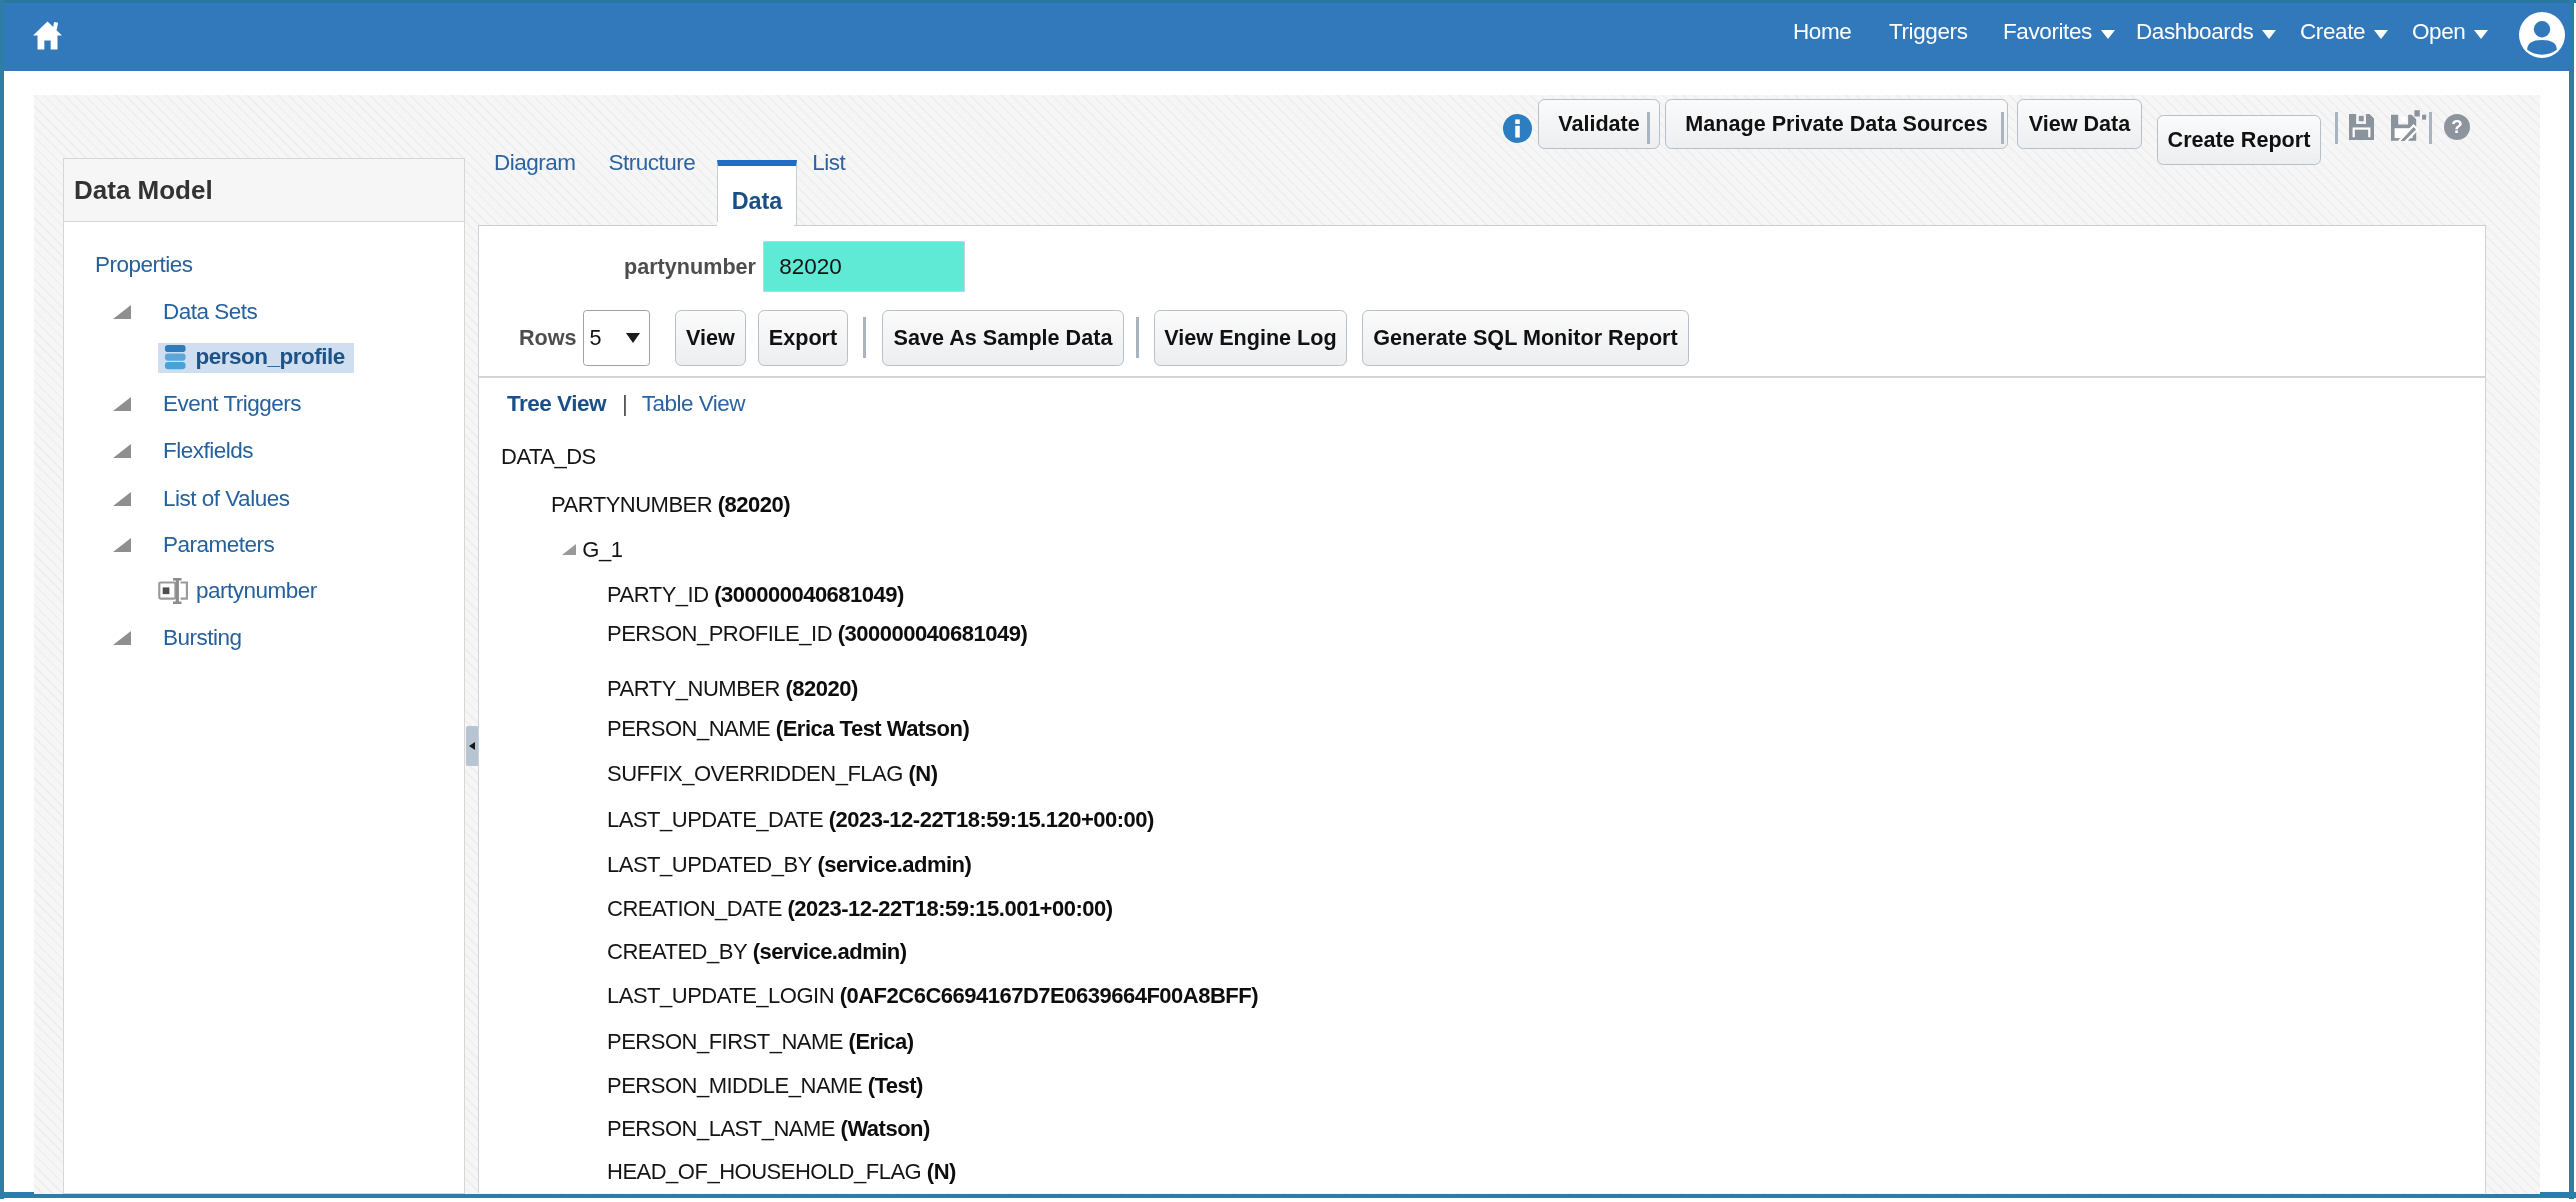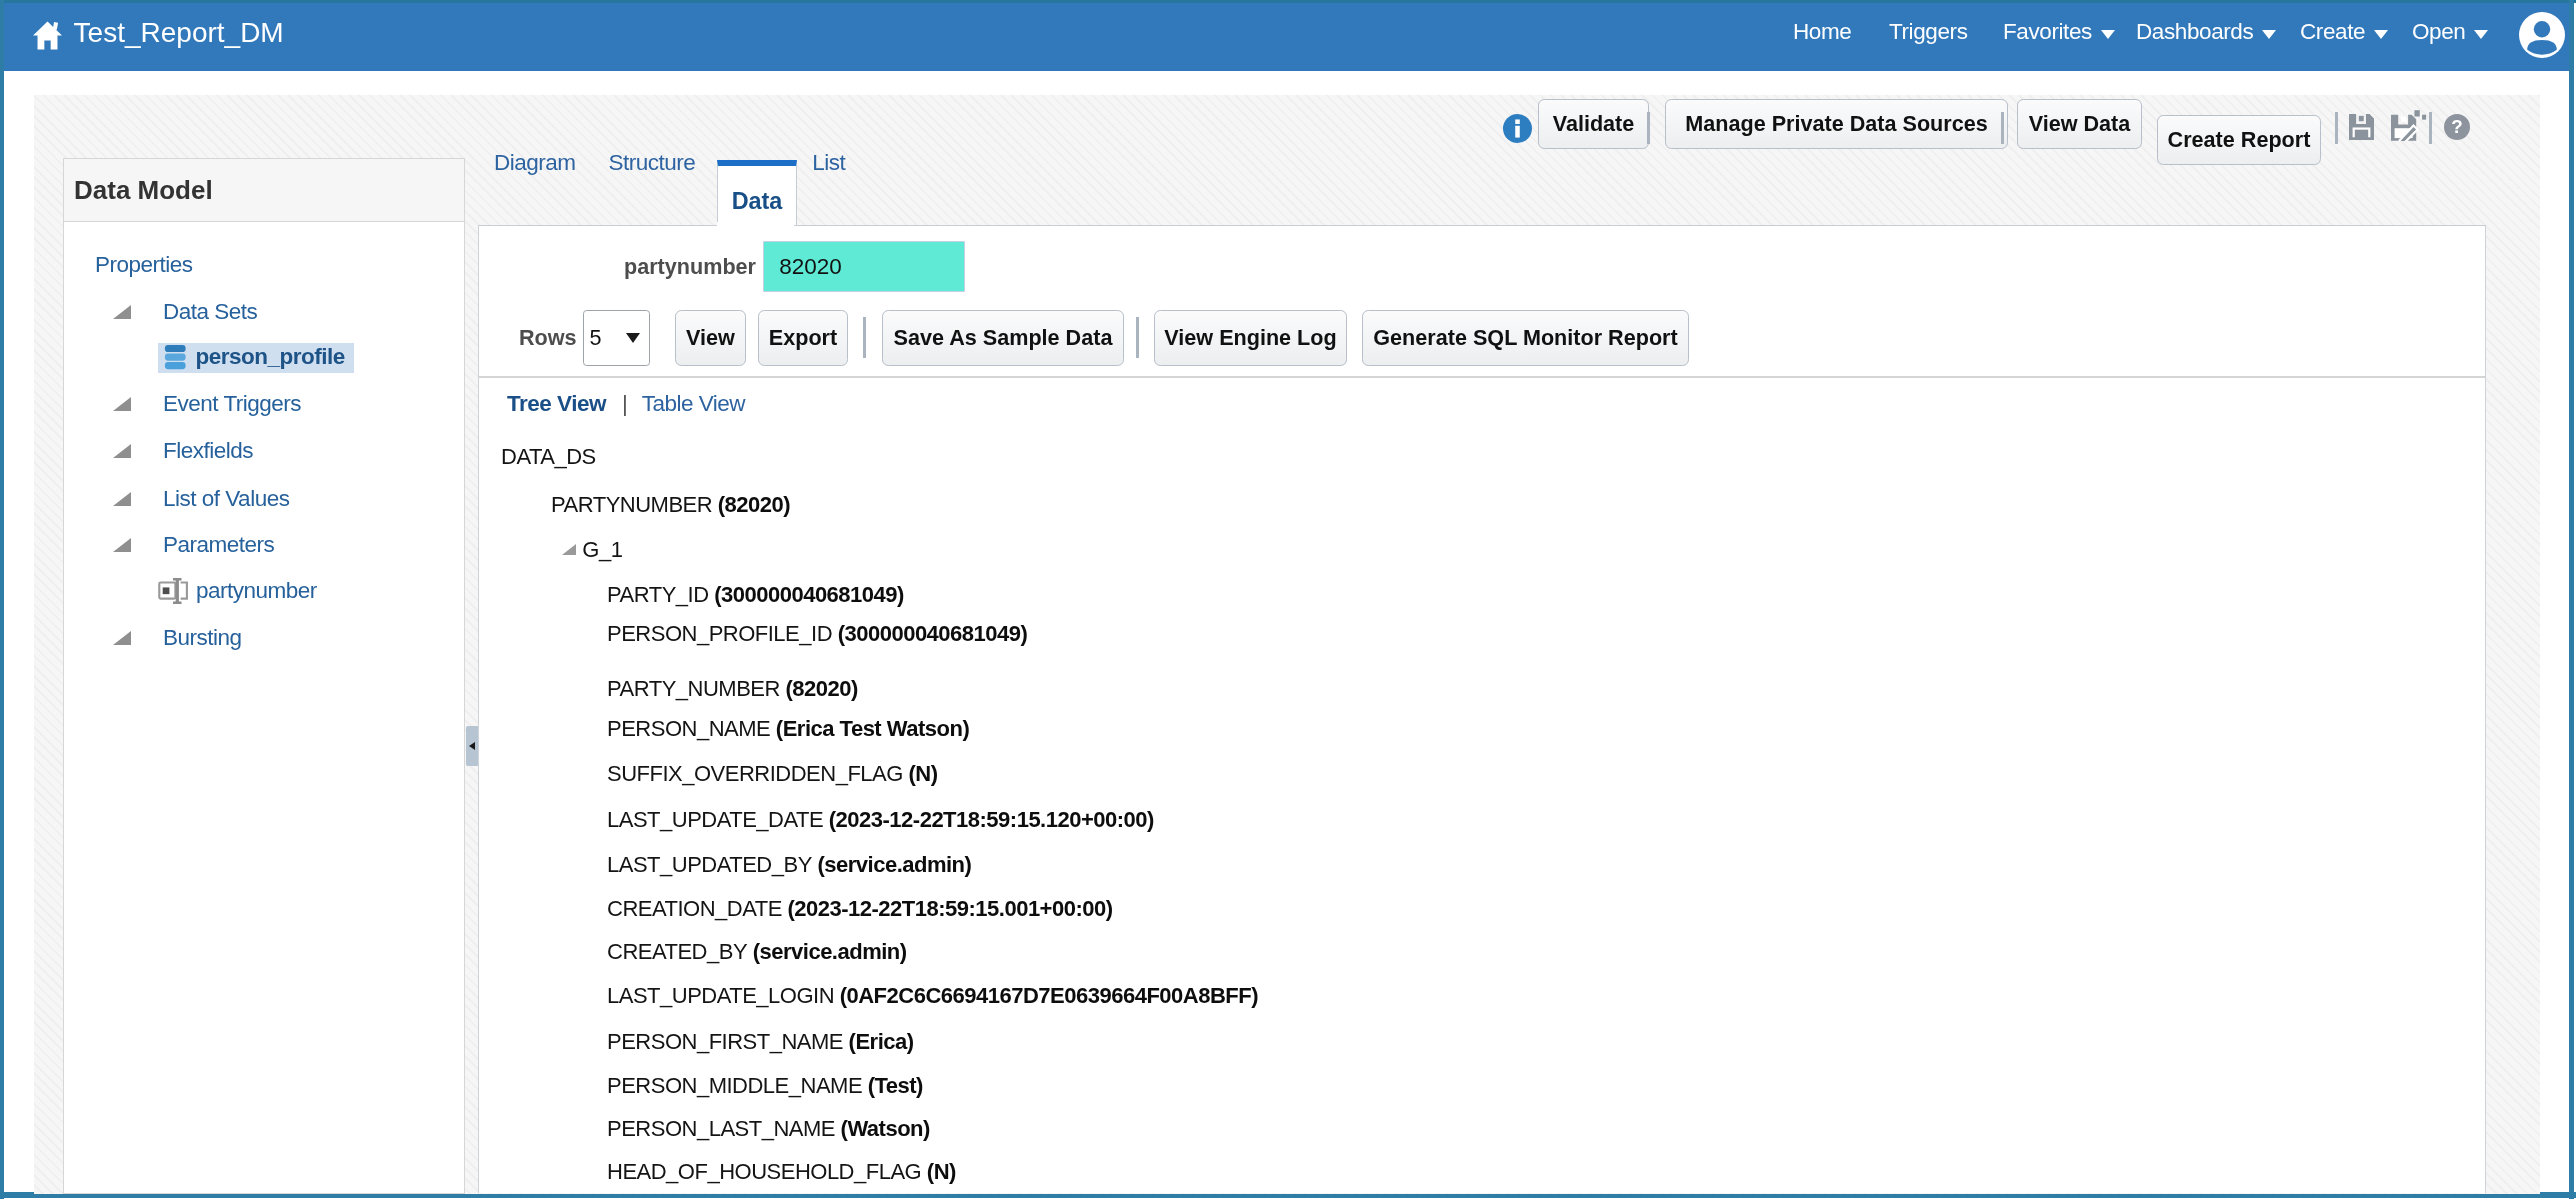--- a/index.html
+++ b/index.html
@@ -20,42 +20,41 @@
 <div class="abs" style="left:0;top:0;width:2576px;height:2.7px;background:#27769e"></div>
 <div class="abs" style="left:0;top:0;width:3.6px;height:1199px;background:#2e7da6"></div>
 <div class="abs" style="left:2569px;top:0;width:5.4px;height:1199px;background:#2e7da6"></div>
 <div class="abs" style="left:0;top:1192px;width:2576px;height:6.3px;background:#2e7da6"></div>
 
 <div class="abs" style="left:3.6px;top:2.7px;width:2565px;height:68px;background:#3279bb">
   <svg class="abs" style="left:29px;top:16px" width="29" height="32" viewBox="0 0 32 34">
     <path d="M16 2 L0 17.5 L5 17.5 L5 33 L12.5 33 L12.5 23 L19.5 23 L19.5 33 L27 33 L27 17.5 L32 17.5 Z" fill="#fff"></path>
     <rect x="22.5" y="3" width="4.5" height="8" fill="#fff" transform="rotate(10 24.7 7)"></rect>
   </svg>
-  <div class="abs" style="left:70px;top:0;height:60px;display:flex;align-items:center;color:#fff;font-size:28px">Test_Report_DM</div>
 </div>
 <div class="menuitem" style="left:1793px">Home</div>
 <div class="menuitem" style="left:1889px">Triggers</div>
 <div class="menuitem" style="left:2003px">Favorites<span class="caret"></span></div>
 <div class="menuitem" style="left:2136px">Dashboards<span class="caret"></span></div>
 <div class="menuitem" style="left:2300px">Create<span class="caret"></span></div>
 <div class="menuitem" style="left:2412px">Open<span class="caret"></span></div>
 <svg class="abs" style="left:2519px;top:11.7px" width="46" height="46" viewBox="0 0 56 56">
   <circle cx="28" cy="28" r="28" fill="#fff"></circle>
   <circle cx="28" cy="21" r="10" fill="#3279bb"></circle>
   <path d="M10 46 Q10 34 28 34 Q46 34 46 46 Q38 52 28 52 Q18 52 10 46 Z" fill="#3279bb"></path>
 </svg>
 
 <div class="abs hatch" style="left:34px;top:95px;width:2506px;height:1099px"></div>
 
 <svg class="abs" style="left:1503px;top:114px" width="29" height="29" viewBox="0 0 32 32">
   <circle cx="16" cy="16" r="16" fill="#2d7dc1"></circle>
   <rect x="13.5" y="13" width="5" height="13" fill="#fff"></rect>
   <rect x="13.5" y="6" width="5" height="5" fill="#fff"></rect>
 </svg>
-<div class="btn" style="left:1538px;top:99px;width:111px;height:50px">Validate</div>
+<div class="btn" style="left:1538px;top:99px;width:122px;height:50px">Validate</div>
 <div class="sep" style="left:1647px;top:112px;height:32px"></div>
 <div class="btn" style="left:1665px;top:99px;width:343px;height:50px">Manage Private Data Sources</div>
 <div class="sep" style="left:2001px;top:112px;height:32px"></div>
 <div class="btn" style="left:2017px;top:99px;width:125px;height:50px">View Data</div>
 <div class="btn" style="left:2157px;top:115px;width:164px;height:50px">Create Report</div>
 <div class="sep" style="left:2335px;top:112px;height:32px"></div>
 <svg class="abs" style="left:2349px;top:114px" width="25" height="26" viewBox="0 0 28 29">
   <path d="M0 0 H8 V11 H19 V0 H23 L28 5 V29 H0 Z" fill="#8b939c"></path>
   <rect x="11" y="2" width="5.5" height="6" fill="#8b939c"></rect>
   <rect x="4" y="15" width="20" height="11" fill="#fff"></rect>

